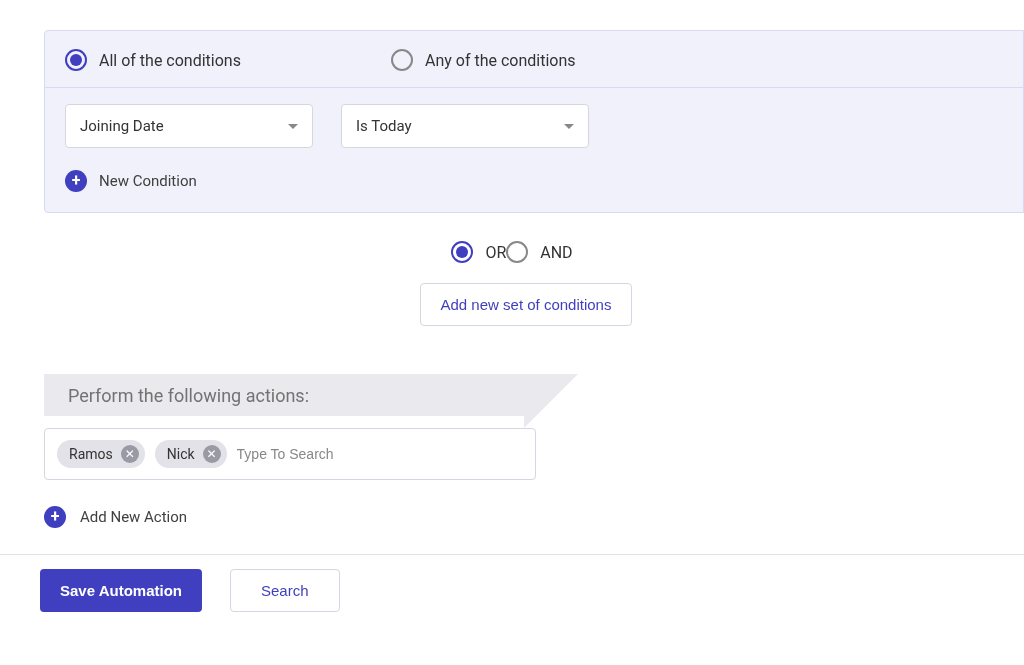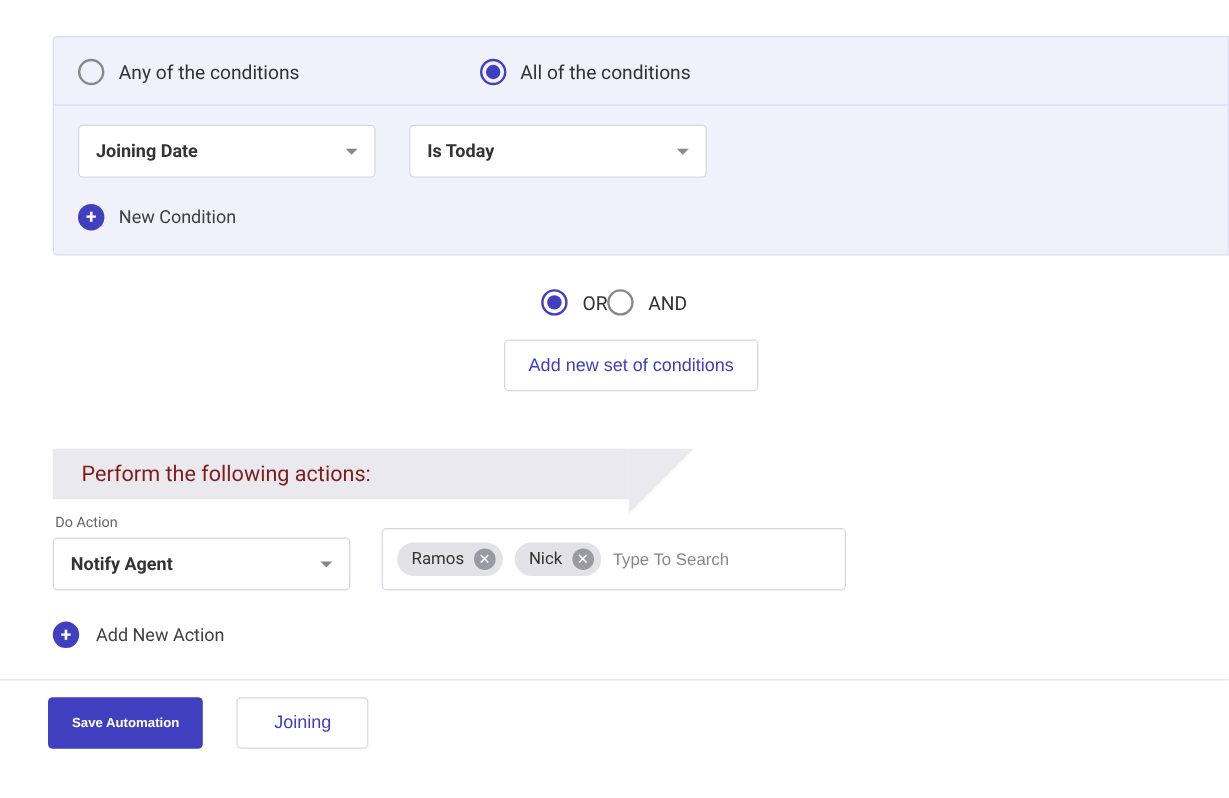--- a/index.html
+++ b/index.html
@@ -73,21 +73,20 @@
   display: flex;
   align-items: center;
   justify-content: space-between;
   padding: 0 14px;
   cursor: pointer;
   min-width: 248px;
 }
 .select-text {
   color: #333;
   font-size: 15px;
-  font-weight: bold;
 }
 .caret-down {
   width: 0;
   height: 0;
   border-left: 5px solid transparent;
   border-right: 5px solid transparent;
   border-top: 5px solid #888;
 }
 .add-link-row {
   display: flex;
@@ -137,21 +136,21 @@
 }
 .actions-header {
   position: relative;
   background: #e9e9ee;
   height: 42px;
   width: 480px;
   display: flex;
   align-items: center;
   padding-left: 24px;
   font-size: 18px;
-  color: #7f1d1d;
+  color: #737373;
 }
 .actions-header::after {
   content: "";
   position: absolute;
   right: -54px;
   top: 0;
   width: 0;
   height: 0;
   border-top: 0 solid transparent;
   border-bottom: 54px solid transparent;
@@ -169,21 +168,21 @@
 .tag-input-wrap {
   background: #fff;
   border: 1px solid #d6d6e0;
   border-radius: 4px;
   min-height: 52px;
   display: flex;
   align-items: center;
   flex-wrap: wrap;
   gap: 10px;
   padding: 8px 12px;
-  width: 387px;
+  width: 492px;
 }
 .tag-chip {
   background: #e2e2e8;
   border-radius: 14px;
   height: 28px;
   display: flex;
   align-items: center;
   padding: 0 6px 0 12px;
   gap: 8px;
   font-size: 14px;
@@ -225,48 +224,48 @@
   padding: 14px 0 14px 40px;
   display: flex;
   gap: 28px;
 }
 .btn-primary {
   background: #3f3fbf;
   color: #fff;
   border: none;
   border-radius: 4px;
   padding: 12px 20px;
-  font-size: 11px;
+  font-size: 15px;
   font-weight: 600;
   cursor: pointer;
 }
 .btn-secondary {
   background: #fff;
   color: #3f3fbf;
   border: 1px solid #d6d6e0;
   border-radius: 4px;
   padding: 12px 30px;
   font-size: 15px;
   cursor: pointer;
 }
 </style>
 </head>
 <body>
 
 <div class="conditions-panel">
   <div class="radio-row">
-    <div class="radio-option">
-      <span class="radio-outer"></span>
-      <span class="radio-label">Any of the conditions</span>
-    </div>
     <div class="radio-option">
       <span class="radio-outer selected">
           <span class="radio-inner"></span>
         </span>
       <span class="radio-label">All of the conditions</span>
+    </div>
+    <div class="radio-option">
+      <span class="radio-outer"></span>
+      <span class="radio-label">Any of the conditions</span>
     </div>
   </div>
 
   <div class="properties-block">
     <div class="select-row">
       <div class="select">
         <span class="select-text">Joining Date</span>
         <span class="caret-down"></span>
       </div>
       <div class="select">
@@ -299,27 +298,20 @@
   <button class="btn-outline">Add new set of conditions</button>
 </div>
 
 <div class="actions-header-wrap">
   <div class="actions-header">
     <span>Perform the following actions:</span>
   </div>
 </div>
 
 <div class="actions-body">
-  <div class="action-col">
-    <span class="field-label">Do Action</span>
-    <div class="select">
-      <span class="select-text">Notify Agent</span>
-      <span class="caret-down"></span>
-    </div>
-  </div>
   <div class="action-col">
     <div class="tag-input-wrap">
       <span class="tag-chip">
         <span>Ramos</span>
         <span class="tag-remove">✕</span>
       </span>
       <span class="tag-chip">
         <span>Nick</span>
         <span class="tag-remove">✕</span>
       </span>
@@ -328,14 +320,14 @@
   </div>
 </div>
 
 <div class="add-action-row">
   <span class="plus-circle">+</span>
   <span class="add-link-text">Add New Action</span>
 </div>
 
 <div class="footer-bar">
   <button class="btn-primary">Save Automation</button>
-  <button class="btn-secondary">Joining</button>
+  <button class="btn-secondary">Search</button>
 </div>
 
 </body></html>

